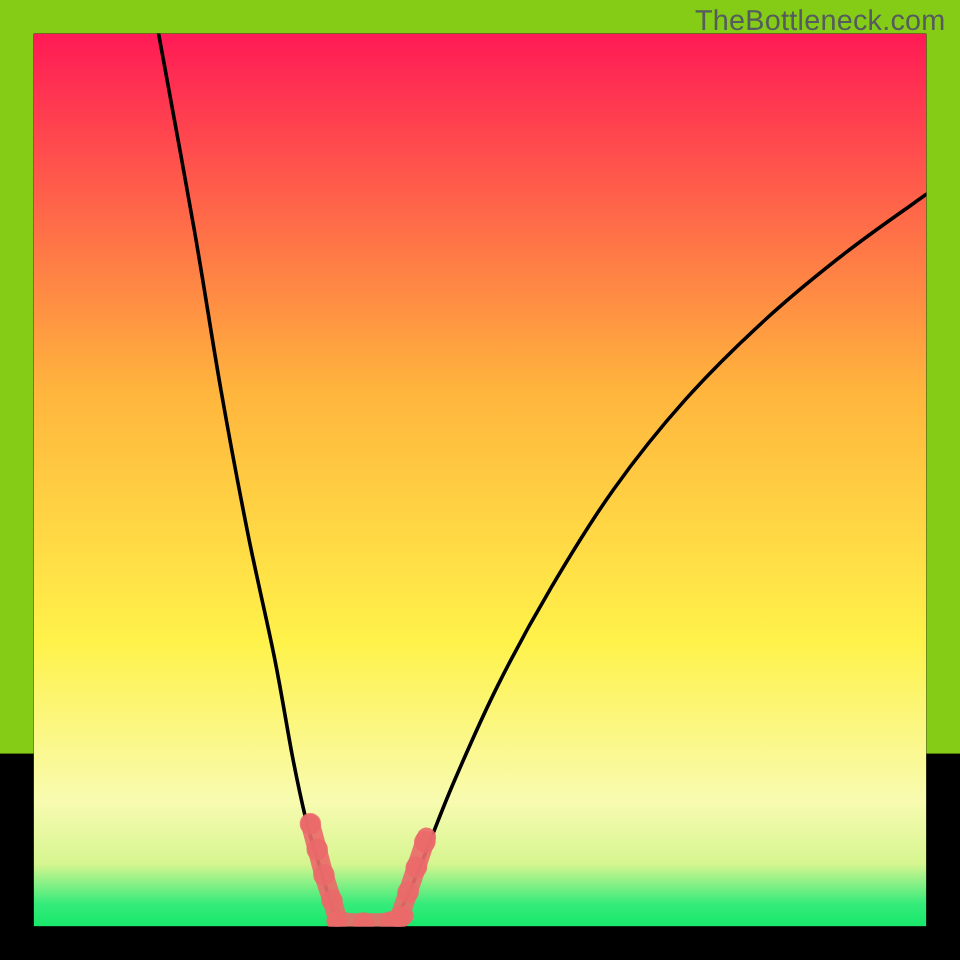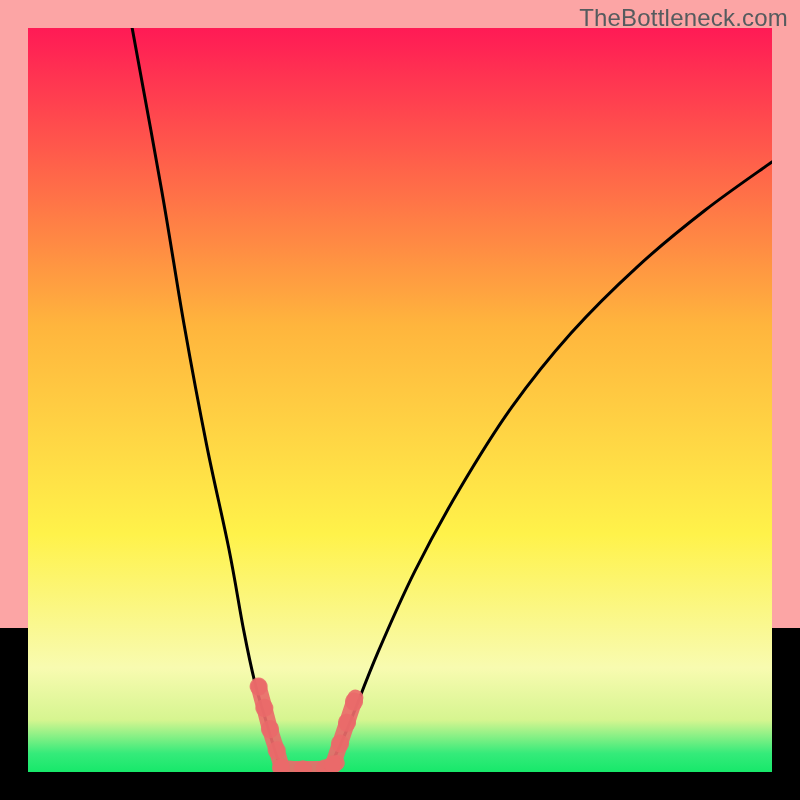--- a/index.html
+++ b/index.html
@@ -8,21 +8,21 @@
     width: 800px;
     height: 800px;
     overflow: hidden;
     background: #000;
     font-family: Arial, Helvetica, sans-serif;
   }
   .outer {
     position: relative;
     width: 800px;
     height: 628px;
-    background: #fca5a5;
+    background: #84cc16;
   }
   .watermark {
     position: absolute;
     top: 4px;
     right: 12px;
     font-size: 24px;
     font-weight: 500;
     color: #555b5e;
     letter-spacing: 0.2px;
     z-index: 5;

